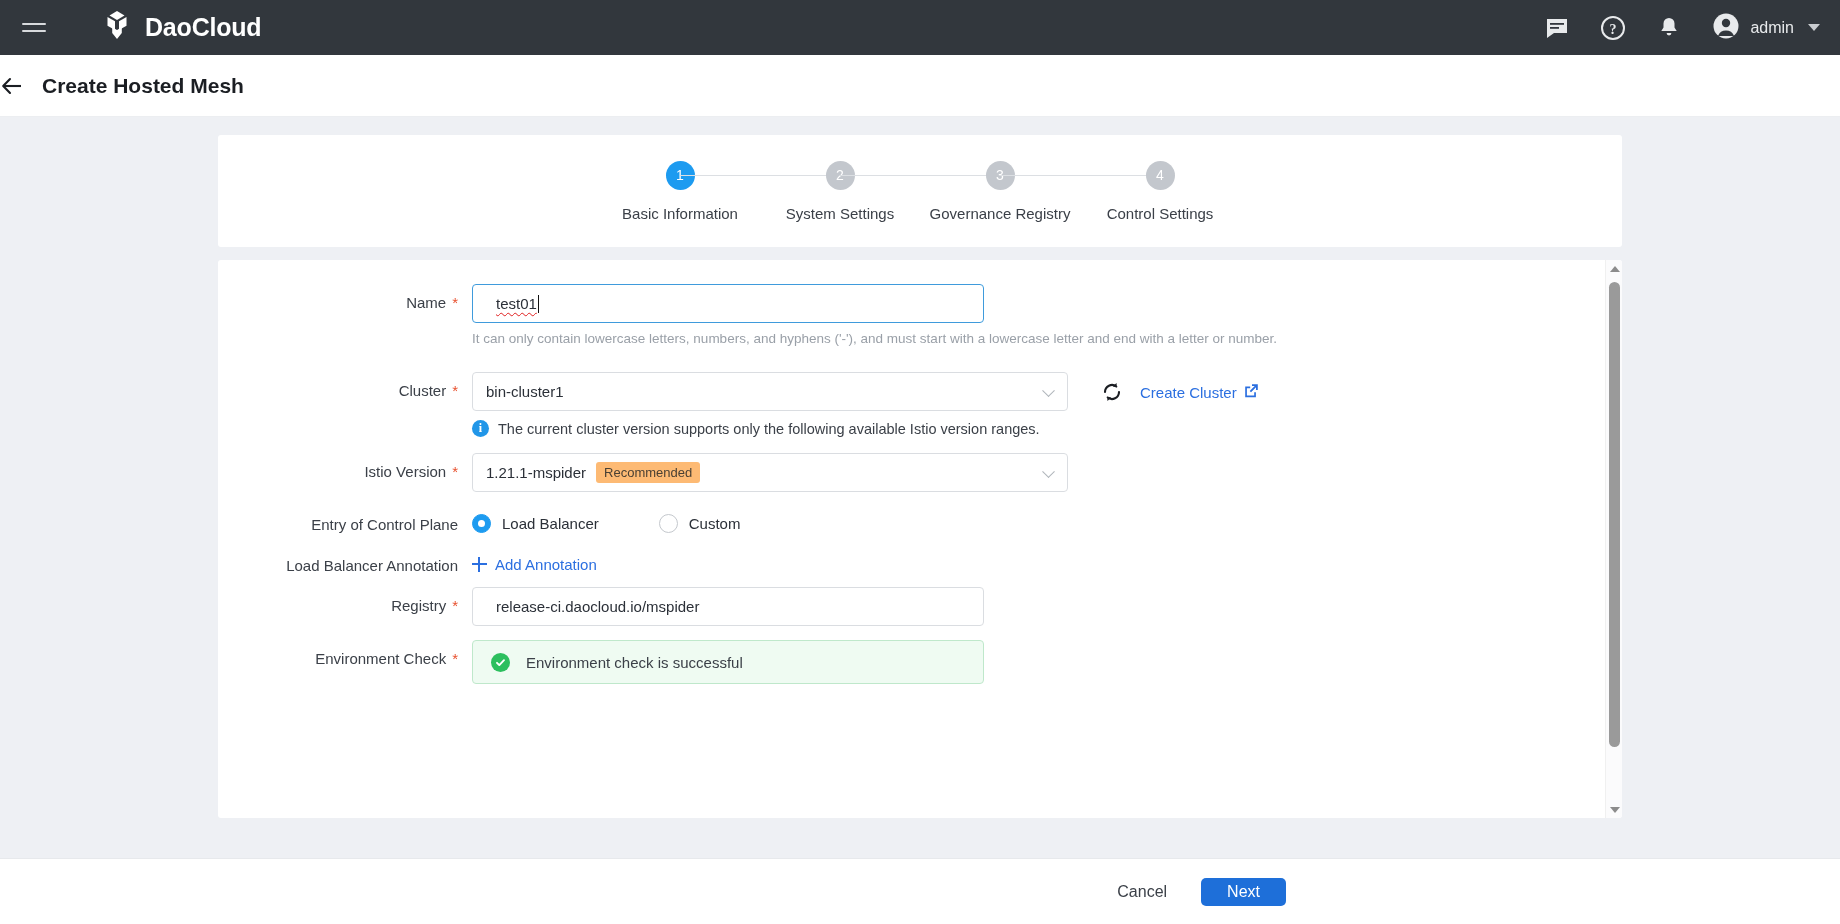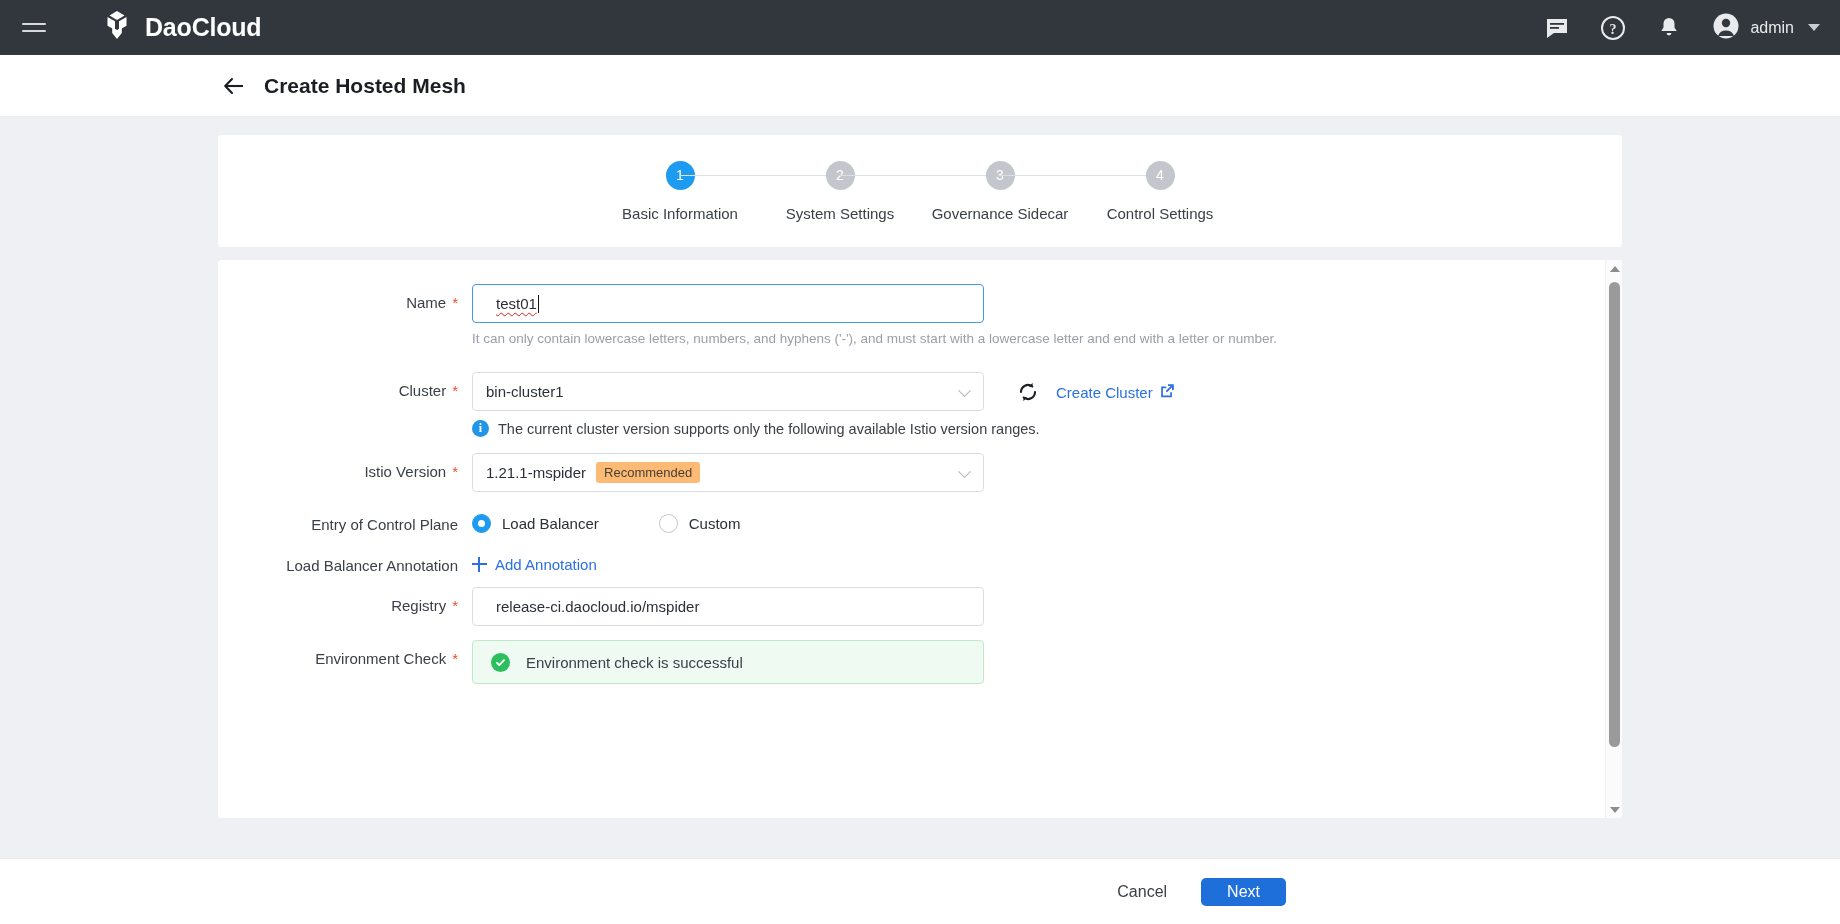--- a/index.html
+++ b/index.html
@@ -55,21 +55,20 @@
     border-top: 7px solid #c9ccd0;
     margin-left: 4px;
   }
 
   
   .page-header {
     height: 62px;
     background: #ffffff;
     display: flex;
     align-items: center;
-    padding-left: 222px;
     border-bottom: 1px solid #eceef1;
   }
   .back-arrow { cursor: pointer; display: flex; align-items: center; margin-right: 18px; }
   .page-title { font-size: 21px; color: #1b1e23; font-weight: 600; }
 
   
   .body-area {
     height: 741px;
     background: #eef0f4;
     padding: 18px 218px 0 218px;
@@ -152,21 +151,21 @@
     margin-left: 1px;
     vertical-align: -3px;
   }
   .hint {
     font-size: 13.5px;
     color: #9aa0a8;
     margin-top: 8px;
     margin-bottom: 26px;
   }
   .select {
-    width: 512px; height: 39px;
+    width: 596px; height: 39px;
     border: 1px solid #dadde1;
     border-radius: 4px;
     background: #fff;
     font-size: 15px;
     color: #2b3038;
     padding: 0 13px;
     display: flex; align-items: center;
     cursor: pointer;
     position: relative;
   }
@@ -392,21 +391,21 @@
       <div class="step-line"></div>
 
       <div class="step">
         <div class="step-circle">2</div>
         <div class="step-label">System Settings</div>
       </div>
       <div class="step-line"></div>
 
       <div class="step">
         <div class="step-circle">3</div>
-        <div class="step-label">Governance Sidecar</div>
+        <div class="step-label">Governance Registry</div>
       </div>
       <div class="step-line"></div>
 
       <div class="step">
         <div class="step-circle">4</div>
         <div class="step-label">Control Settings</div>
       </div>
 
     </div>
   </div>

